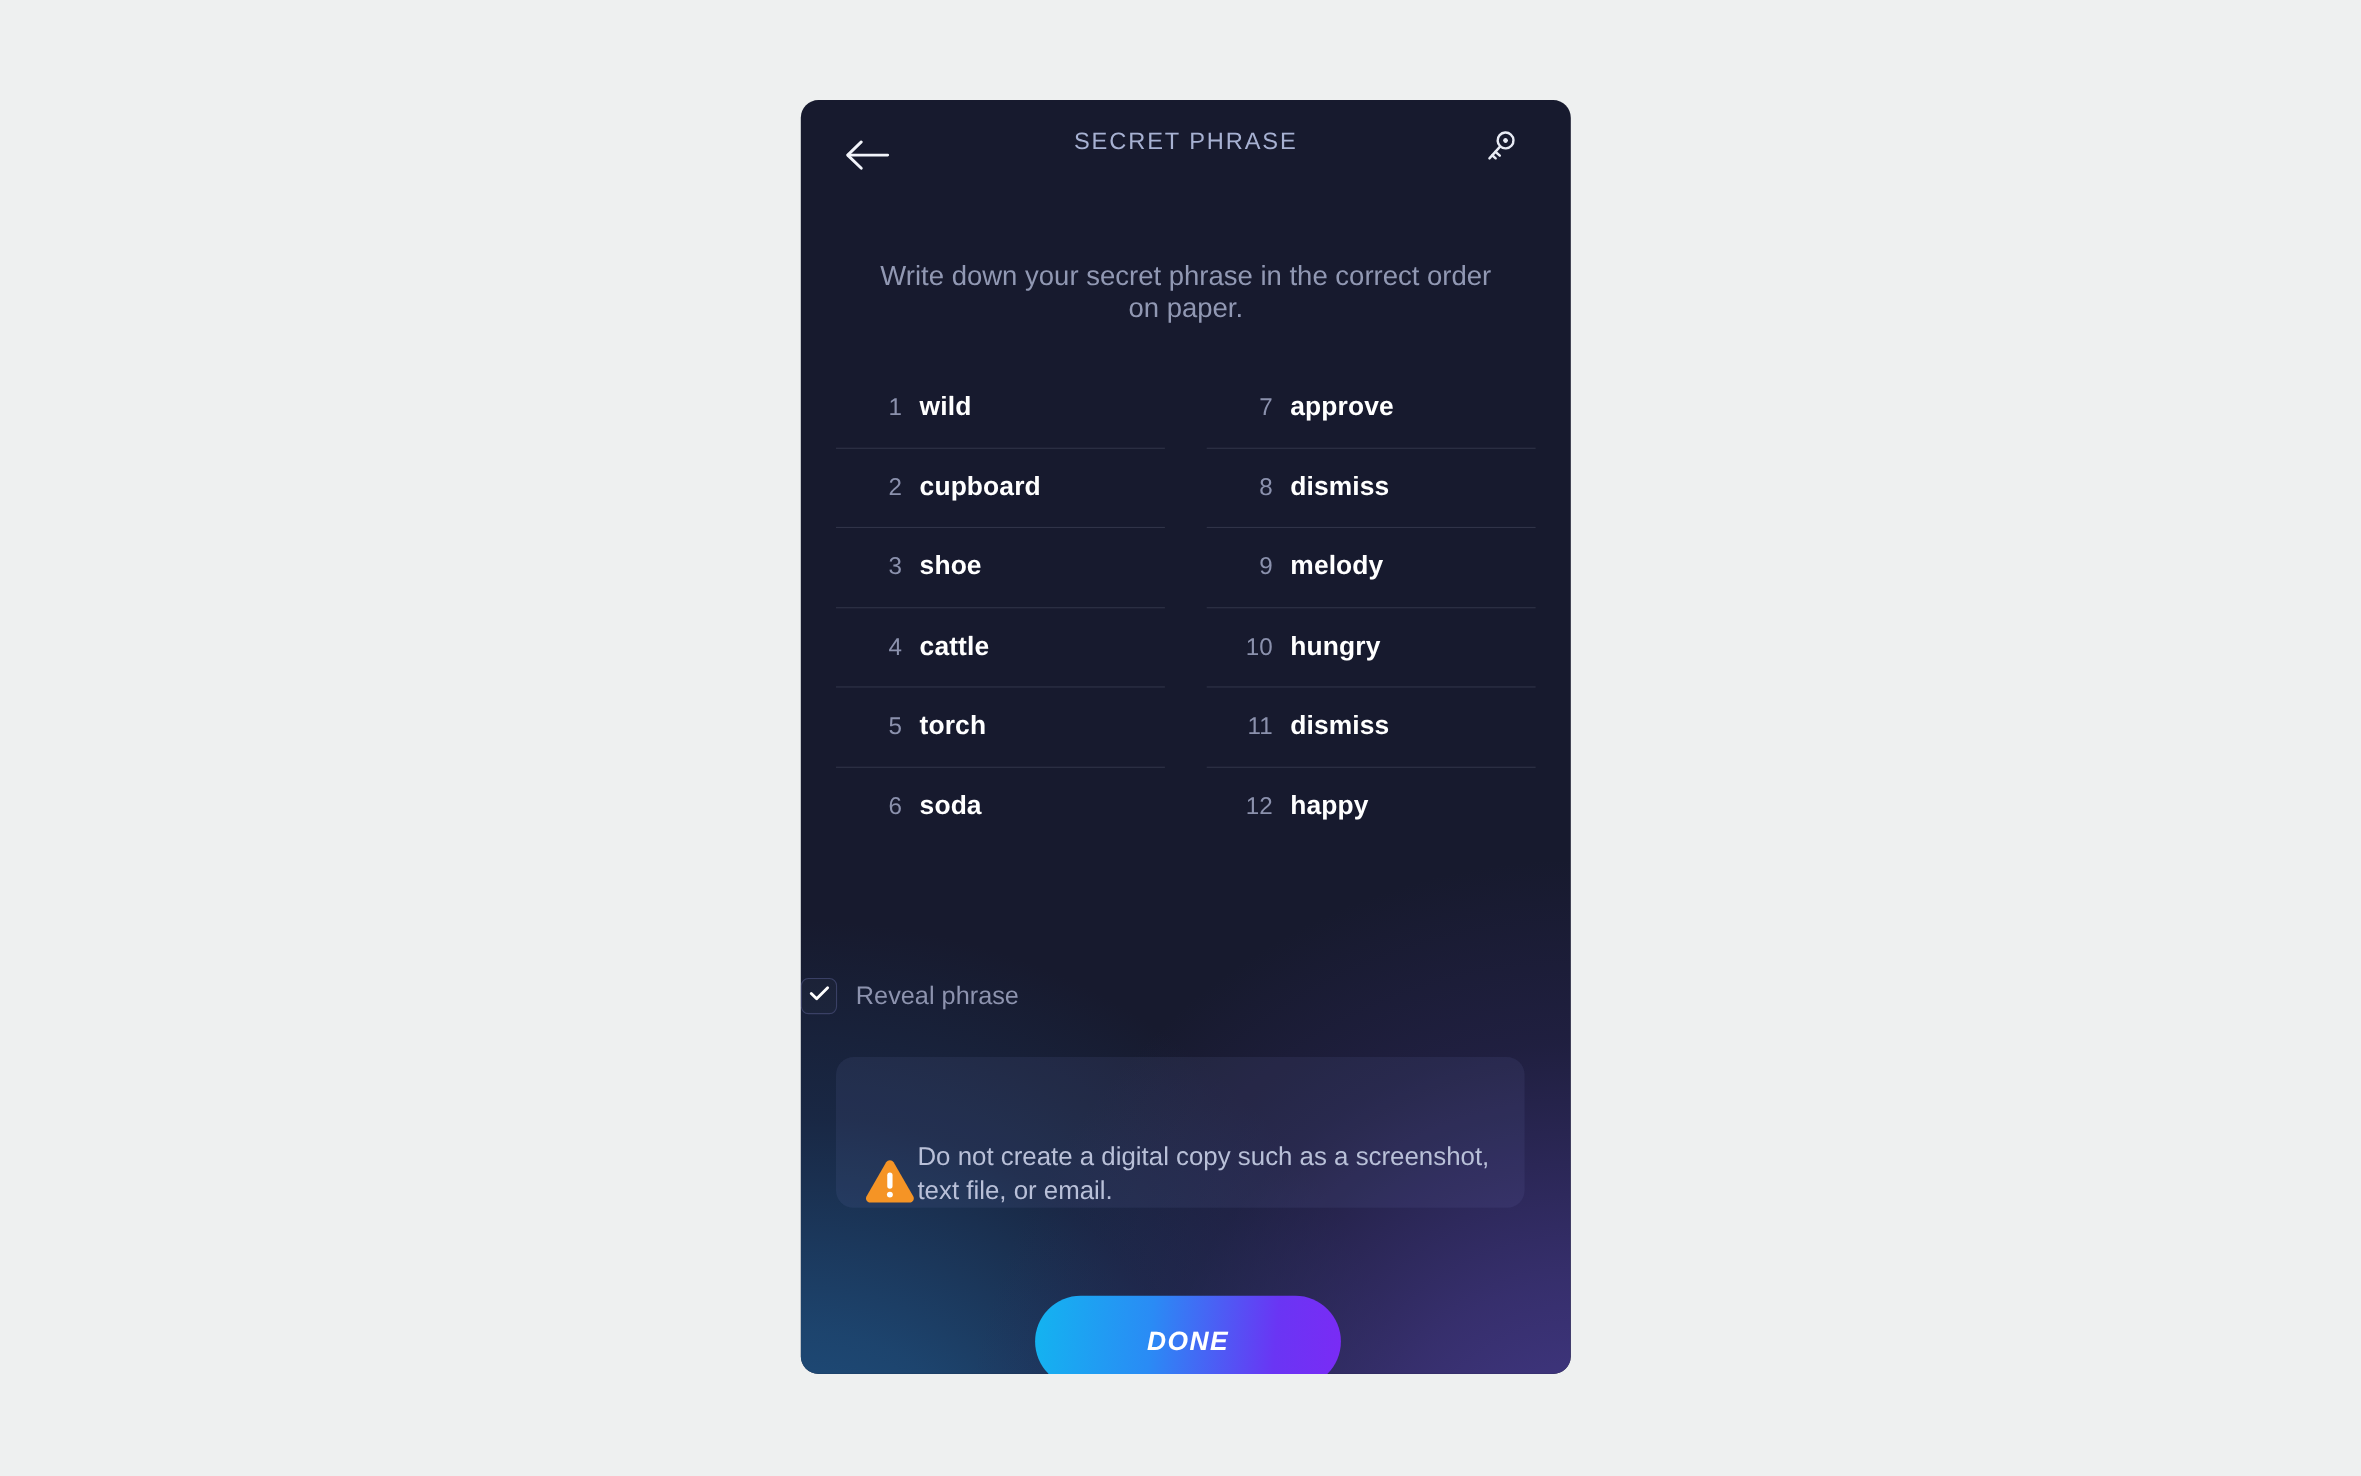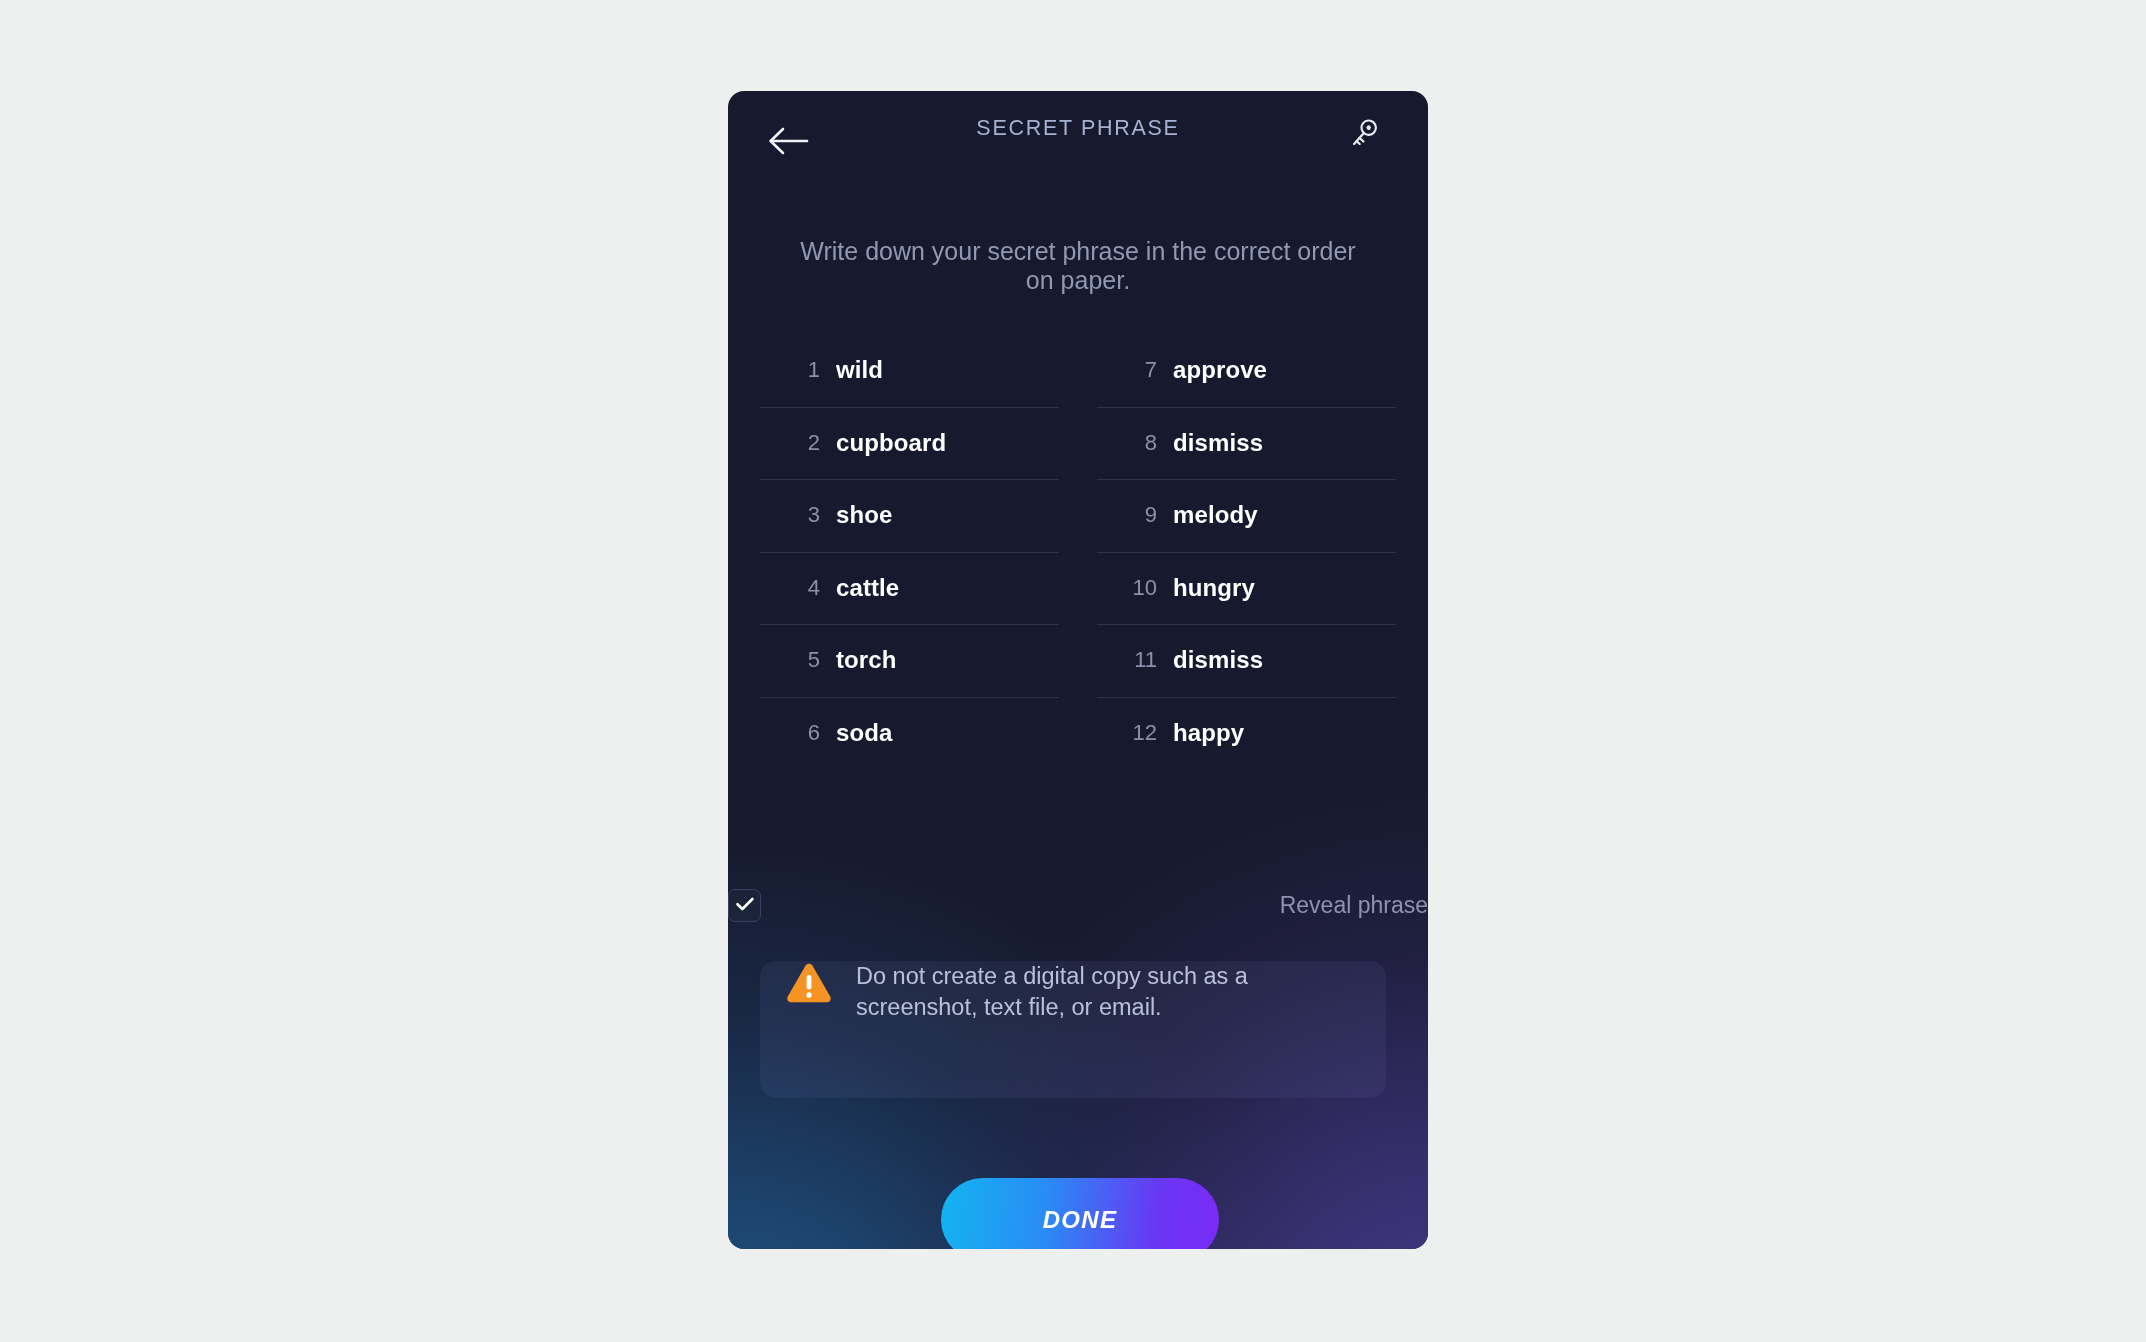--- a/index.html
+++ b/index.html
@@ -161,21 +161,21 @@
   }
 
   
   #reveal-row {
     position: absolute;
     left: 0;
     top: 798px;
     width: 100%;
     display: flex;
     align-items: center;
-    justify-content: space-between;
+    justify-content: flex-start;
     gap: 17px;
     cursor: pointer;
   }
   #reveal-checkbox {
     width: 31px;
     height: 31px;
     border-radius: 7px;
     border: 1.6px solid #3a4065;
     background: rgba(255,255,255,0.02);
     display: flex;
@@ -192,24 +192,23 @@
   
   #warning-panel {
     position: absolute;
     left: 32px;
     top: 870px;
     width: 626px;
     height: 137px;
     border-radius: 16px;
     background: rgba(125,136,200,0.105);
     display: flex;
-    align-items: flex-start;
+    align-items: flex-end;
     padding: 0 26px 0 24px;
     box-sizing: border-box;
-    gap: 22px;
   }
   #warning-icon {
     flex: 0 0 auto;
     width: 50px;
     height: 46px;
     display: flex;
     align-items: center;
     justify-content: center;
   }
   #warning-text {

